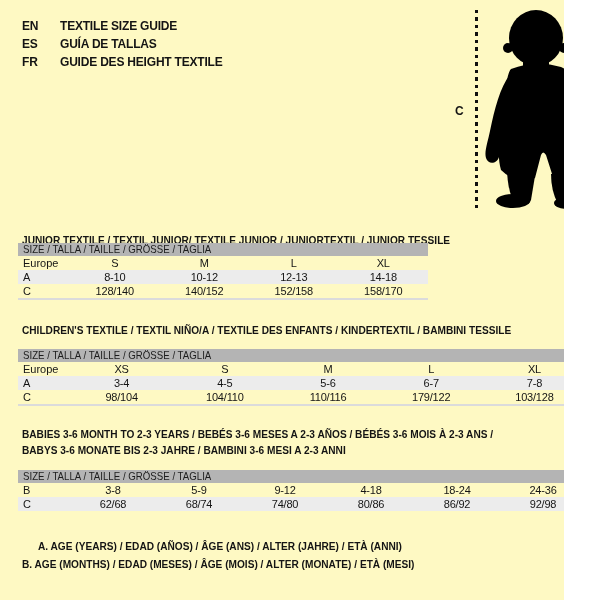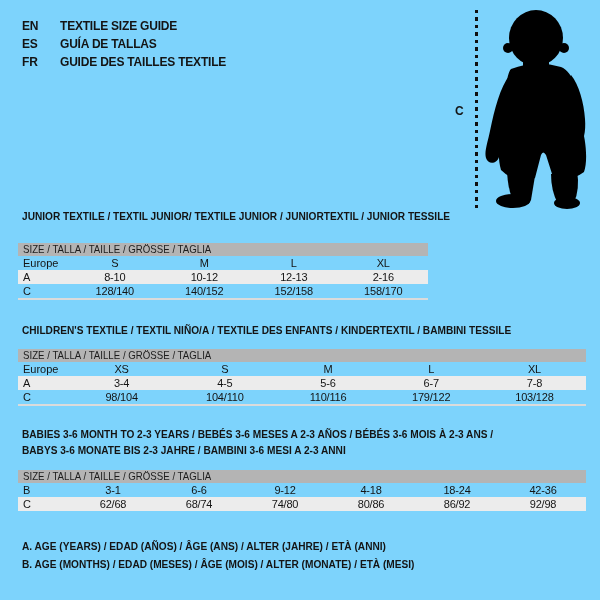--- a/index.html
+++ b/index.html
@@ -1,18 +1,18 @@
 <!DOCTYPE html>
 <html><head>
 <meta charset="utf-8">
 <style>
   html,body{margin:0;padding:0;background:#fff;}
   #canvas{
-    position:relative;width:600px;height:600px;background:#7dd3fc;overflow:hidden;
-    font-family:"Liberation Sans", sans-serif;color:#141414;
+    position:relative;width:540px;height:600px;background:#fef9c3;overflow:hidden;
+    font-family:"Liberation Sans", sans-serif;color:#141414;padding-left:24px;
   }
   
   .lang-block{position:absolute;top:17px;left:22px;}
   .lang-row{display:flex;height:18px;line-height:18px;font-weight:bold;font-size:12px;}
   .lang-code{width:38px;letter-spacing:-0.2px;}
   .lang-label{letter-spacing:-0.2px;white-space:nowrap;}
   
   .figure{position:absolute;left:448px;top:8px;width:152px;height:202px;}
   .figure-c{position:absolute;left:7px;top:96px;font-weight:bold;font-size:12px;}
   .dotted-line{
@@ -26,44 +26,44 @@
   .size-table{position:absolute;left:18px;font-size:11px;}
   .thead{background:#b4b4b4;height:13px;display:flex;align-items:flex-start;padding-left:5px;color:#1c1c1c;}
   .trow{display:flex;align-items:center;height:14px;}
   .trow.shaded{background:#ececec;}
   .tlabel{width:52px;padding-left:5px;box-sizing:border-box;}
   .tcell{flex:1;text-align:center;letter-spacing:-0.2px;}
   .bordered{border-bottom:2px solid #dbdbdb;}
   #table-junior{top:243px;width:410px;}
   #table-children{top:349px;width:568px;}
   #table-babies{top:470px;width:568px;}
-  #t1-title{top:208px;text-align:center;}
+  #t1-title{top:232px;text-align:center;}
   #t2-title{top:322px;text-align:right;}
   #t3-title{top:426px;}
   
   .footnotes{position:absolute;left:22px;top:537px;}
-  .footnote{height:18px;line-height:18px;font-weight:bold;font-size:11.5px;white-space:nowrap;}
+  .footnote{height:18px;line-height:18px;font-weight:bold;font-size:11.5px;white-space:nowrap;text-align:center;}
 </style>
 </head>
 <body>
 
 <div id="canvas">
 
   <div class="lang-block">
     <div class="lang-row">
       <span class="lang-code">EN</span>
       <span class="lang-label">TEXTILE SIZE GUIDE</span>
     </div>
     <div class="lang-row">
       <span class="lang-code">ES</span>
       <span class="lang-label">GUÍA DE TALLAS</span>
     </div>
     <div class="lang-row">
       <span class="lang-code">FR</span>
-      <span class="lang-label">GUIDE DES TAILLES TEXTILE</span>
+      <span class="lang-label">GUIDE DES HEIGHT TEXTILE</span>
     </div>
   </div>
 
   <div class="figure">
     <span class="figure-c">C</span>
     <div class="dotted-line"></div>
     <svg width="116" height="200" viewBox="0 0 116 200" aria-hidden="true">
       <g fill="#000000">
         <ellipse cx="51" cy="29" rx="27" ry="28"></ellipse>
         <circle cx="23" cy="39" r="5"></circle>
@@ -94,21 +94,21 @@
           <span class="tcell">S</span>
           <span class="tcell">M</span>
           <span class="tcell">L</span>
           <span class="tcell">XL</span>
         </div>
         <div class="trow shaded">
           <span class="tlabel">A</span>
           <span class="tcell">8-10</span>
           <span class="tcell">10-12</span>
           <span class="tcell">12-13</span>
-          <span class="tcell">2-16</span>
+          <span class="tcell">14-18</span>
         </div>
         <div class="trow">
           <span class="tlabel">C</span>
           <span class="tcell">128/140</span>
           <span class="tcell">140/152</span>
           <span class="tcell">152/158</span>
           <span class="tcell">158/170</span>
         </div>
       </div>
   </div>
@@ -152,26 +152,26 @@
     <div><span class="cond">BABIES 3-6 MONTH TO 2-3 YEARS / BEBÉS 3-6 MESES A 2-3 AÑOS / BÉBÉS 3-6 MOIS À 2-3 ANS /</span></div>
     <div><span class="cond">BABYS 3-6 MONATE BIS 2-3 JAHRE / BAMBINI 3-6 MESI A 2-3 ANNI</span></div>
   </div>
   <div id="table-babies" class="size-table">
     <div class="thead">
       <span class="cond">SIZE / TALLA / TAILLE / GRÖSSE / TAGLIA</span>
     </div>
     <div>
         <div class="trow">
           <span class="tlabel">B</span>
-          <span class="tcell">3-1</span>
-          <span class="tcell">6-6</span>
+          <span class="tcell">3-8</span>
+          <span class="tcell">5-9</span>
           <span class="tcell">9-12</span>
           <span class="tcell">4-18</span>
           <span class="tcell">18-24</span>
-          <span class="tcell">42-36</span>
+          <span class="tcell">24-36</span>
         </div>
         <div class="trow shaded">
           <span class="tlabel">C</span>
           <span class="tcell">62/68</span>
           <span class="tcell">68/74</span>
           <span class="tcell">74/80</span>
           <span class="tcell">80/86</span>
           <span class="tcell">86/92</span>
           <span class="tcell">92/98</span>
         </div>

